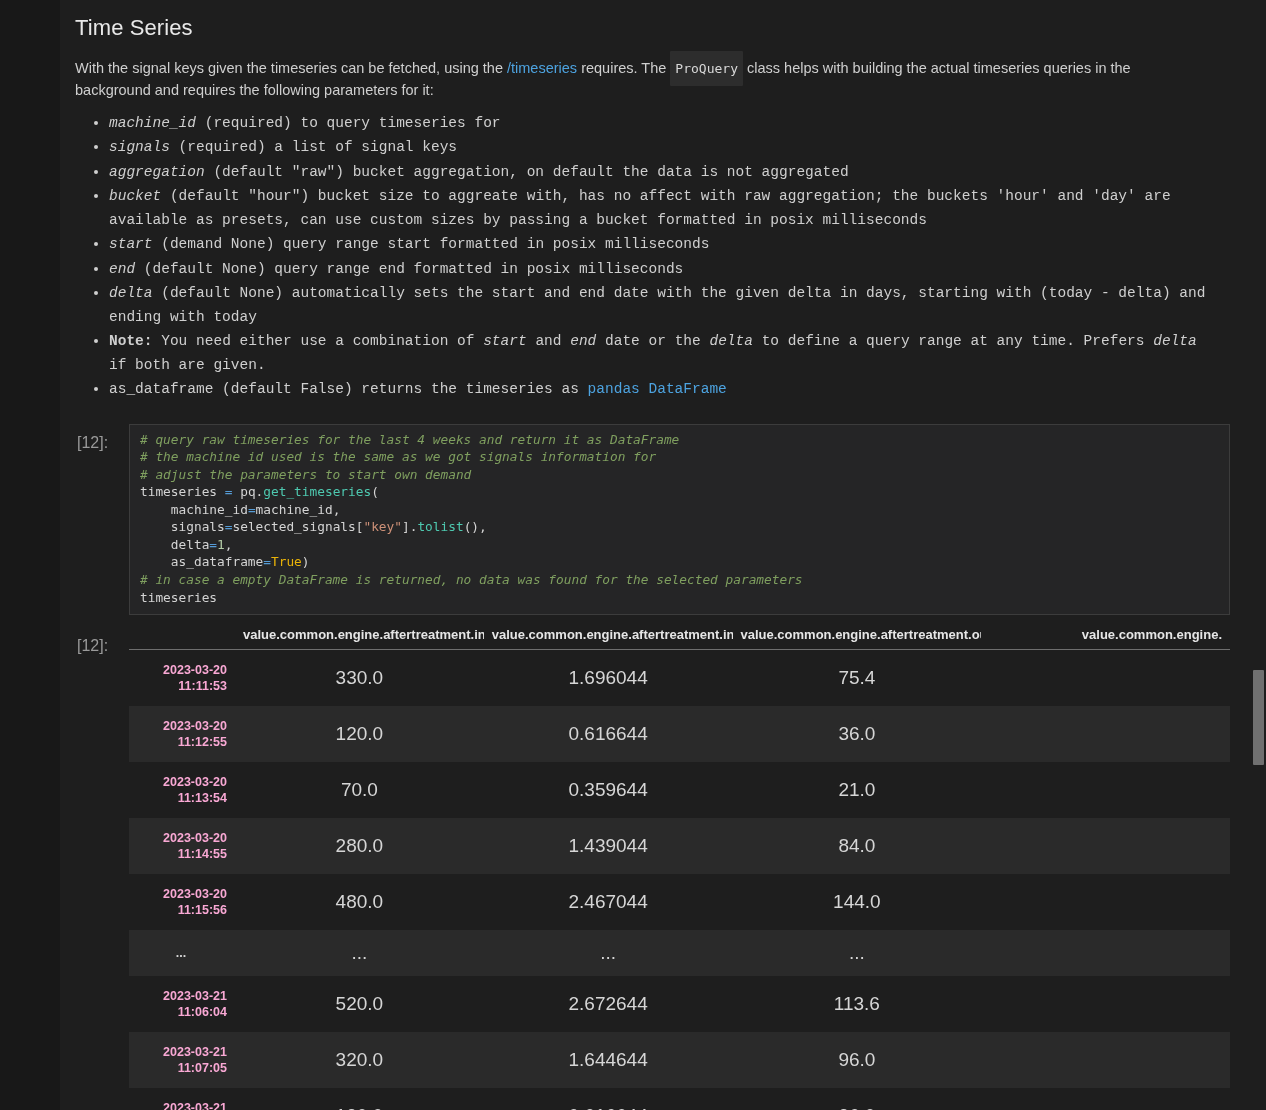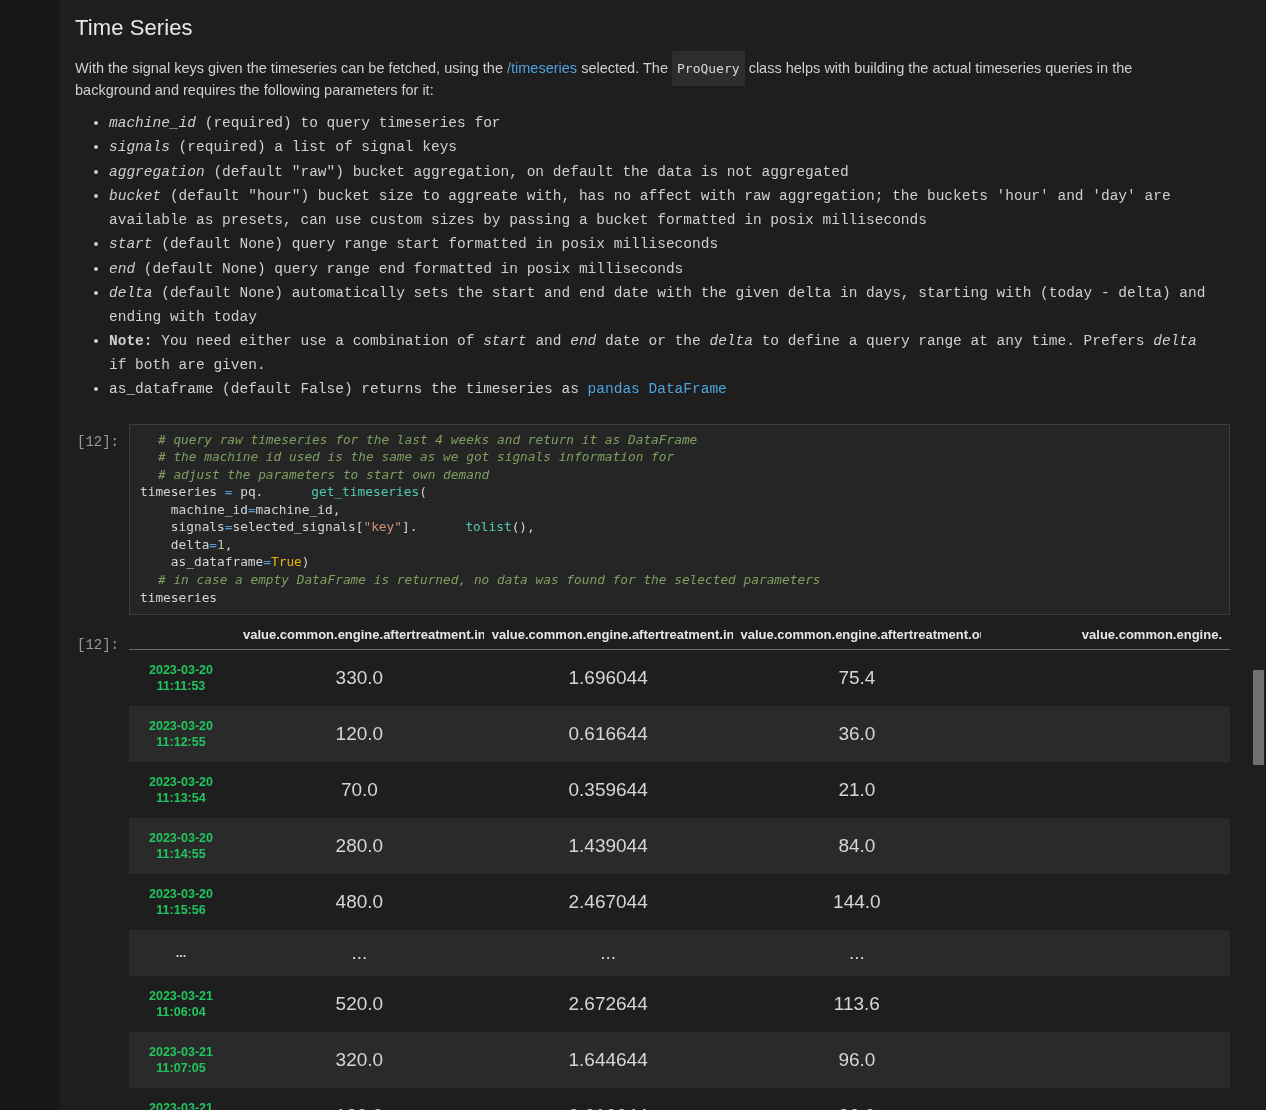--- a/index.html
+++ b/index.html
@@ -82,41 +82,41 @@
 
   
   .cell {
     display: flex;
     align-items: flex-start;
     margin-top: 22px;
   }
   .prompt {
     width: 52px;
     flex: 0 0 52px;
-    font-family: Liberation Mono, monospace;
-    font-size: 14px;
+    font-family: Liberation Sans, sans-serif;
+    font-size: 16px;
     color: #9a9a9a;
     text-align: left;
     padding-top: 10px;
     padding-left: 2px;
   }
   .code-box {
     flex: 1 1 auto;
     background: #252526;
     border: 1px solid #3c3c3c;
     padding: 6px 10px 8px 10px;
     font-family: "DejaVu Sans Mono", monospace;
     font-size: 12.8px;
     line-height: 1.37;
     white-space: pre;
     color: #d4d4d4;
     overflow: hidden;
   }
-  .c-com { color: #7f9f5f; font-style: italic; margin-left: 18px; }
-  .c-fn  { color: #4ec9b0; margin-left: 48px; }
+  .c-com { color: #7f9f5f; font-style: italic; }
+  .c-fn  { color: #4ec9b0; }
   .c-str { color: #ce9178; }
   .c-kw  { color: #eab308; }
   .c-num { color: #b5cea8; }
   .c-op  { color: #569cd6; }
 
   
   .out-cell {
     display: flex;
     align-items: flex-start;
     margin-top: 12px;
@@ -140,23 +140,23 @@
   }
   table.df thead th.idx { width: 90px; text-align: left; }
   table.df tbody td {
     padding: 12px 8px;
     text-align: center;
     color: #d6d6d6;
     font-size: 19px;
     vertical-align: middle;
   }
   table.df tbody td.idx {
-    text-align: center;
+    text-align: right;
     font-weight: bold;
-    color: #22c55e;
+    color: #f9a8d4;
     font-size: 12.5px;
     line-height: 1.28;
     padding-left: 6px;
   }
   table.df tbody tr.alt { background: #2a2a2a; }
   table.df tbody tr.ellip td { color: #d6d6d6; }
   
   .scroll-thumb {
     position: absolute;
     right: 2px;
@@ -172,29 +172,29 @@
 
 <div class="page">
   <div class="left-gutter"></div>
 
   <div class="content">
     <div class="inner">
 
       <h1 class="title">Time Series</h1>
 
       <p class="intro">
-        <span>With the signal keys given the timeseries can be fetched, using the </span><a class="link" href="#">/timeseries</a><span> selected. The </span><code class="inline">ProQuery</code><span> class helps with building the actual timeseries queries in the background and requires the following parameters for it:</span>
+        <span>With the signal keys given the timeseries can be fetched, using the </span><a class="link" href="#">/timeseries</a><span> requires. The </span><code class="inline">ProQuery</code><span> class helps with building the actual timeseries queries in the background and requires the following parameters for it:</span>
       </p>
 
       <ul class="params">
         <li><em>machine_id</em><span> (required) to query timeseries for</span></li>
         <li><em>signals</em><span> (required) a list of signal keys</span></li>
         <li><em>aggregation</em><span> (default "raw") bucket aggregation, on default the data is not aggregated</span></li>
         <li><em>bucket</em><span> (default "hour") bucket size to aggreate with, has no affect with raw aggregation; the buckets 'hour' and 'day' are available as presets, can use custom sizes by passing a bucket formatted in posix milliseconds</span></li>
-        <li><em>start</em><span> (default None) query range start formatted in posix milliseconds</span></li>
+        <li><em>start</em><span> (demand None) query range start formatted in posix milliseconds</span></li>
         <li><em>end</em><span> (default None) query range end formatted in posix milliseconds</span></li>
         <li><em>delta</em><span> (default None) automatically sets the start and end date with the given delta in days, starting with (today - delta) and ending with today</span></li>
         <li><b>Note:</b><span> You need either use a combination of </span><em>start</em><span> and </span><em>end</em><span> date or the </span><em>delta</em><span> to define a query range at any time. Prefers </span><em>delta</em><span> if both are given.</span></li>
         <li><span>as_dataframe (default False) returns the timeseries as </span><a class="link" href="#">pandas DataFrame</a></li>
       </ul>
 
       <div class="cell">
         <div class="prompt">[12]:</div>
         <div class="code-box"><span class="c-com"># query raw timeseries for the last 4 weeks and return it as DataFrame</span>
 <span class="c-com"># the machine id used is the same as we got signals information for</span>

